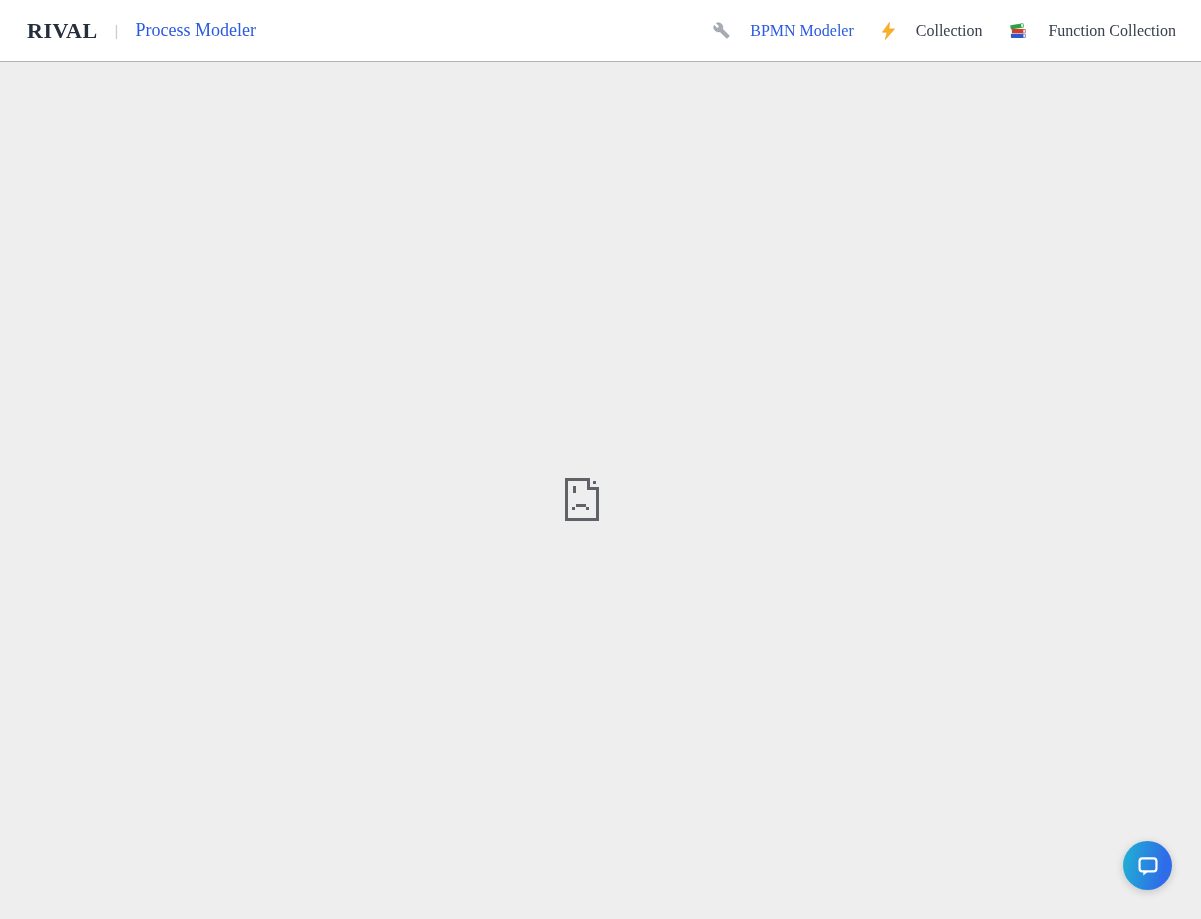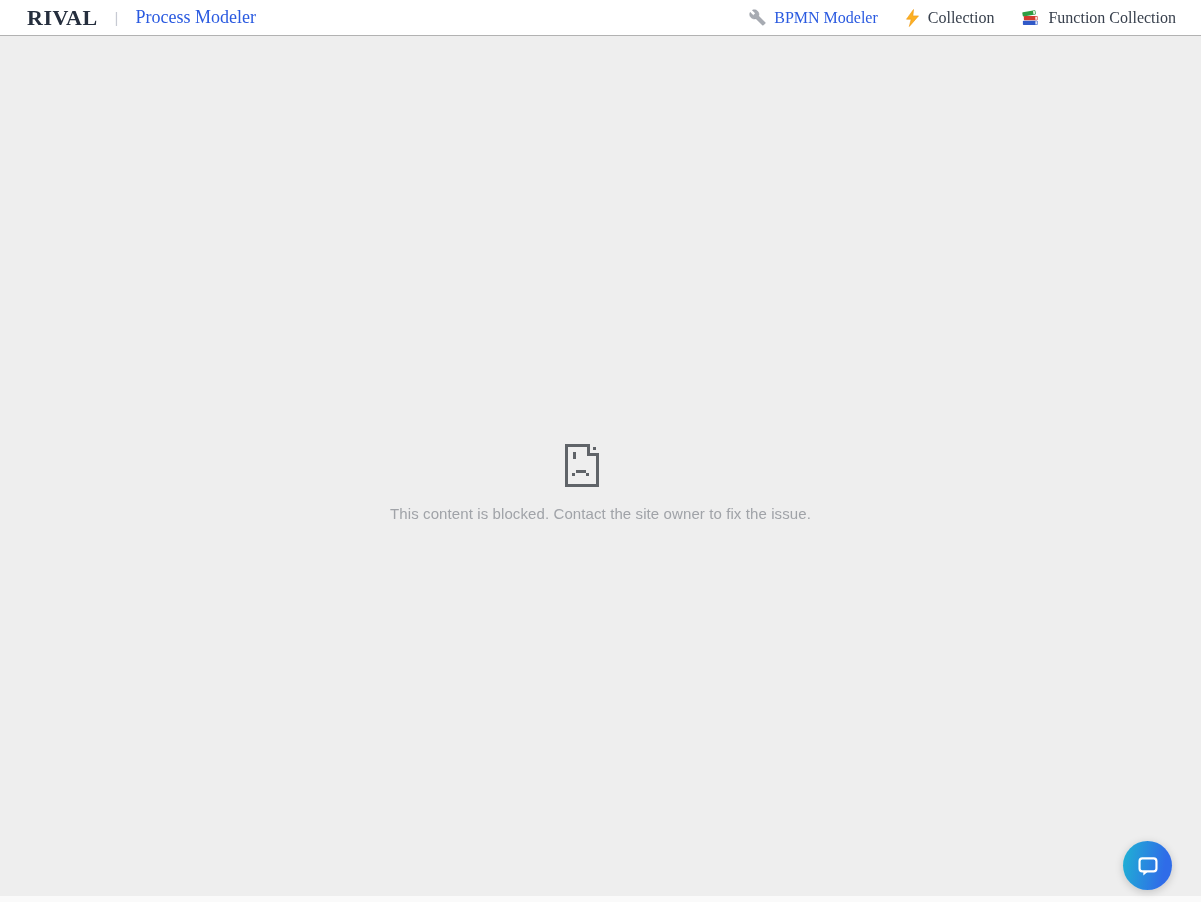--- a/index.html
+++ b/index.html
@@ -5,21 +5,21 @@
   * { margin: 0; padding: 0; box-sizing: border-box; }
   html, body {
     width: 1201px; height: 919px;
     overflow: hidden;
     background: #ffffff;
     font-family: "Liberation Sans", sans-serif;
   }
 
   
   .header {
-    height: 36px;
+    height: 62px;
     background: #ffffff;
     border-bottom: 1px solid #b2b2b2;
     display: flex;
     align-items: center;
     justify-content: space-between;
     padding: 0 25px 0 27px;
   }
   .header-left { display: flex; align-items: center; }
   .logo {
     font-family: "Liberation Serif", serif;
@@ -40,21 +40,21 @@
     font-family: "Liberation Serif", serif;
     font-size: 18px;
     text-decoration: none;
     color: #2a5ae0;
     cursor: pointer;
   }
   .nav-right { display: flex; align-items: center; gap: 27px; }
   .nav-item {
     display: flex;
     align-items: center;
-    gap: 8px;
+    gap: 20px;
     text-decoration: none;
     cursor: pointer;
     font-family: "Liberation Serif", serif;
     font-size: 16px;
   }
   .nav-item .nav-label { color: #38404d; }
   .nav-item.active .nav-label { color: #2a5ae0; }
   .nav-icon { display: inline-flex; flex: 0 0 auto; }
 
   
@@ -163,21 +163,20 @@
           <rect x="22" y="0" width="3" height="12"></rect>
           <rect x="22" y="9" width="12" height="3"></rect>
           <rect x="28" y="3" width="3" height="3"></rect>
           <rect x="8" y="8" width="3" height="7"></rect>
           <rect x="11" y="26" width="10" height="3"></rect>
           <rect x="7" y="29" width="3" height="3"></rect>
           <rect x="21" y="29" width="3" height="3"></rect>
         </g>
       </svg>
     </span>
-    <p class="blocked-message">This content is blocked. Contact the site owner to fix the issue.</p>
   </div>
 </main>
 
 <div class="bottom-strip"></div>
 
 <button class="chat-launcher">
   <span style="display:inline-flex;">
     <svg width="26" height="26" viewBox="0 0 24 24">
       <rect x="4.2" y="5" width="15.6" height="12" rx="2.6" fill="none" stroke="#ffffff" stroke-width="2"></rect>
       <path d="M7.7 16.6 v4.2 l4.9 -4.2 z" fill="#ffffff"></path>

